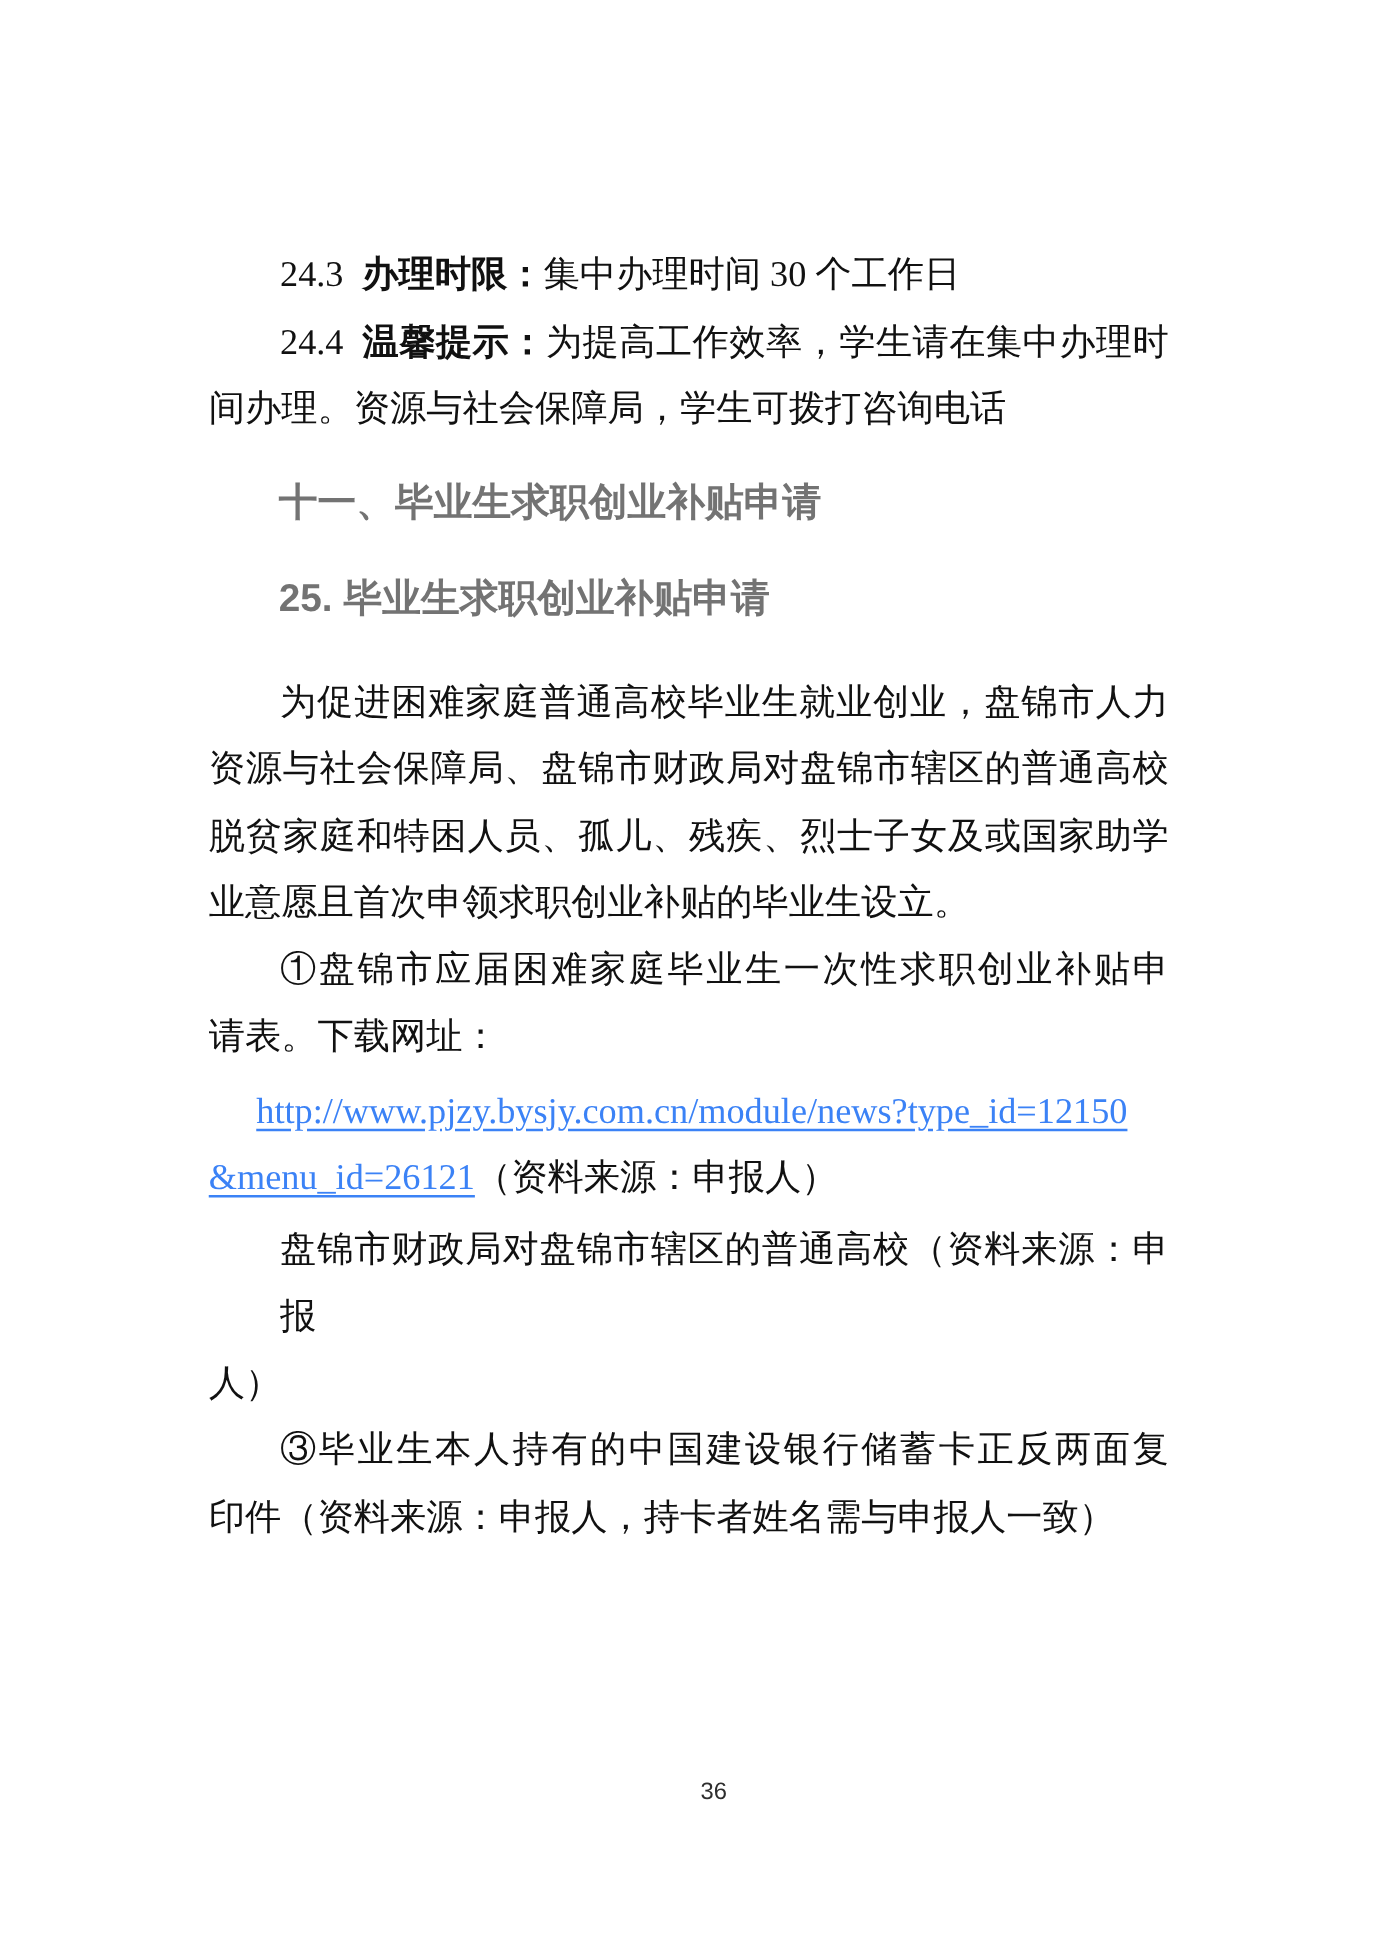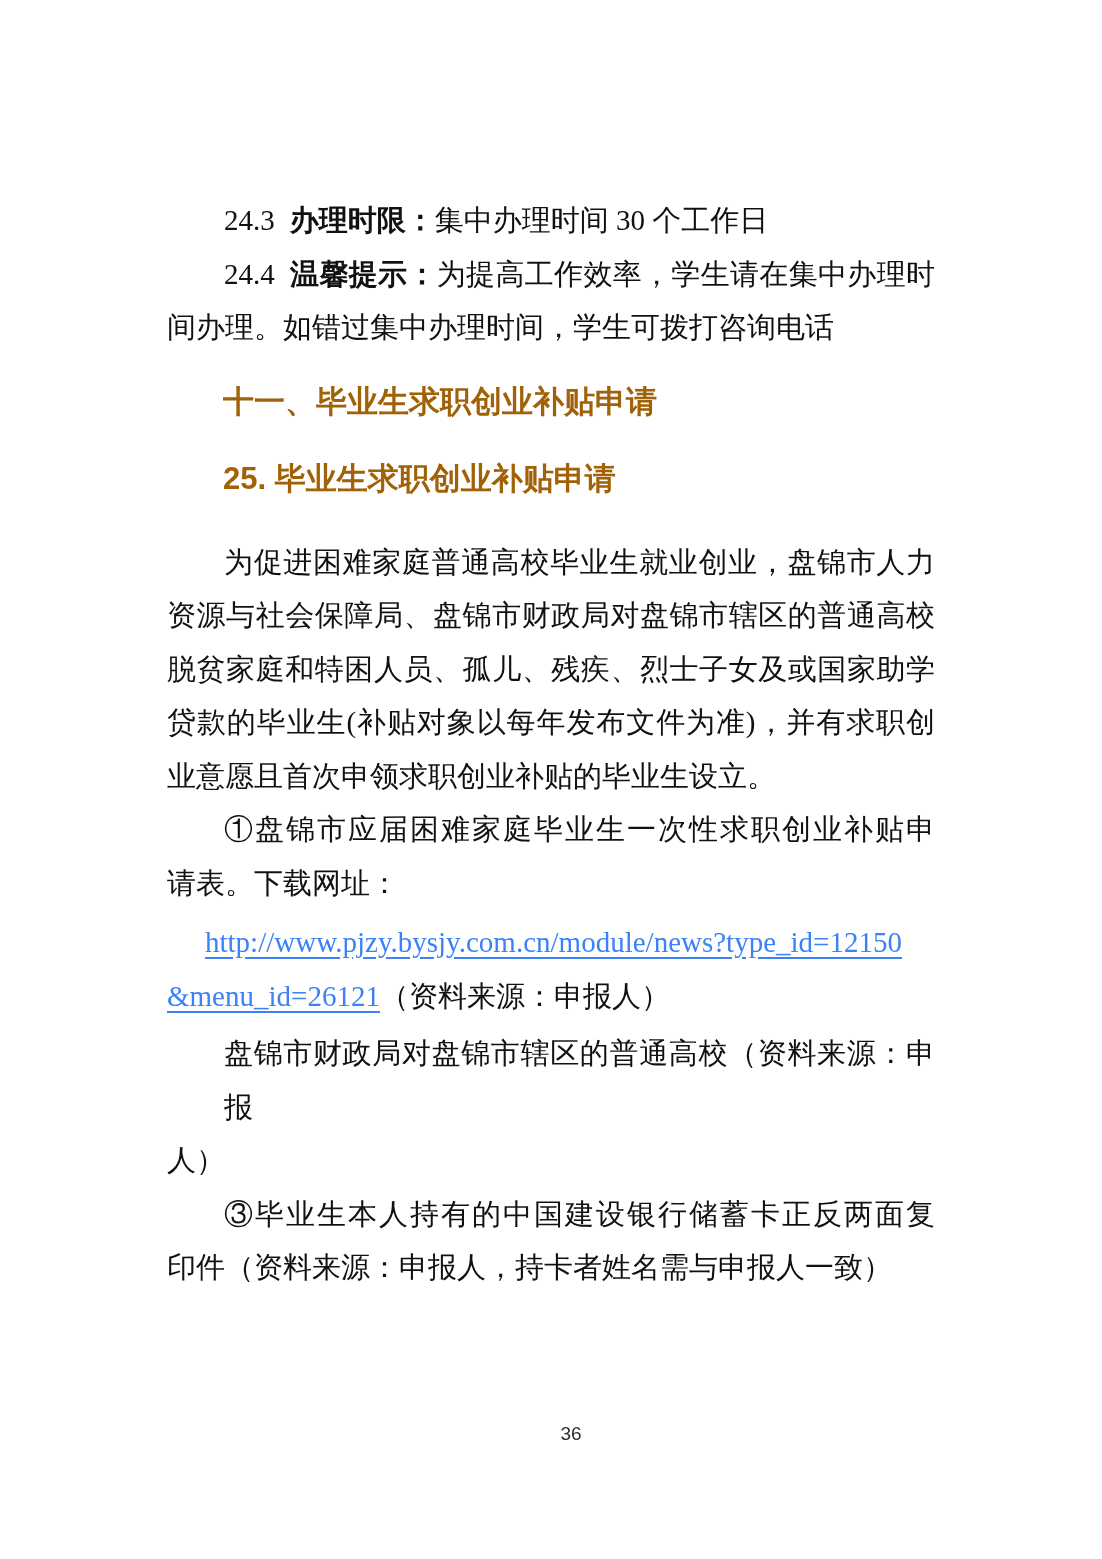--- a/index.html
+++ b/index.html
@@ -27,21 +27,21 @@
   .indent { padding-left: 57px; }
   .link-indent { padding-left: 38px; }
   .b { font-weight: bold; text-align: center; }
   .num { margin-right: 15px; }
   .h-chapter, .h-section {
     font-family: "Liberation Sans", "DejaVu Sans", sans-serif;
     font-weight: bold;
     font-size: 31px;
     line-height: 54px;
     padding-left: 56px;
-    color: #a16207;
+    color: #737373;
   }
   .h-chapter { margin-top: 20px; }
   .h-section { margin-top: 23px; }
   .intro-block { margin-top: 30px; }
   .m6 { margin-top: 6px; }
   .m4 { margin-top: 4px; }
   a.link, span.link {
     color: #3b82f6;
     text-decoration: underline;
     text-underline-offset: 5px;
@@ -64,30 +64,29 @@
 
 <div class="content">
 
   <div class="line indent">
     <span class="num">24.3</span><span class="b">办理时限：</span><span>集中办理时间 30 个工作日</span>
   </div>
 
   <div class="just indent">
     <span class="num">24.4</span><span class="b">温馨提示：</span><span>为提高工作效率，学生请在集中办理时</span>
   </div>
-  <div class="line">间办理。如错过集中办理时间，学生可拨打咨询电话</div>
+  <div class="line">间办理。资源与社会保障局，学生可拨打咨询电话</div>
 
   <div class="h-chapter">十一、毕业生求职创业补贴申请</div>
   <div class="h-section">25. 毕业生求职创业补贴申请</div>
 
   <div class="intro-block">
     <div class="just indent">为促进困难家庭普通高校毕业生就业创业，盘锦市人力</div>
     <div class="just">资源与社会保障局、盘锦市财政局对盘锦市辖区的普通高校</div>
     <div class="just">脱贫家庭和特困人员、孤儿、残疾、烈士子女及或国家助学</div>
-    <div class="just">贷款的毕业生(补贴对象以每年发布文件为准)，并有求职创</div>
     <div class="line">业意愿且首次申领求职创业补贴的毕业生设立。</div>
   </div>
 
 
   <div class="just indent">①盘锦市应届困难家庭毕业生一次性求职创业补贴申</div>
   <div class="line">请表。下载网址：</div>
 
   <div class="line link-indent m6">
     <a class="link">http://www.pjzy.bysjy.com.cn/module/news?type_id=12150</a>
   </div>

